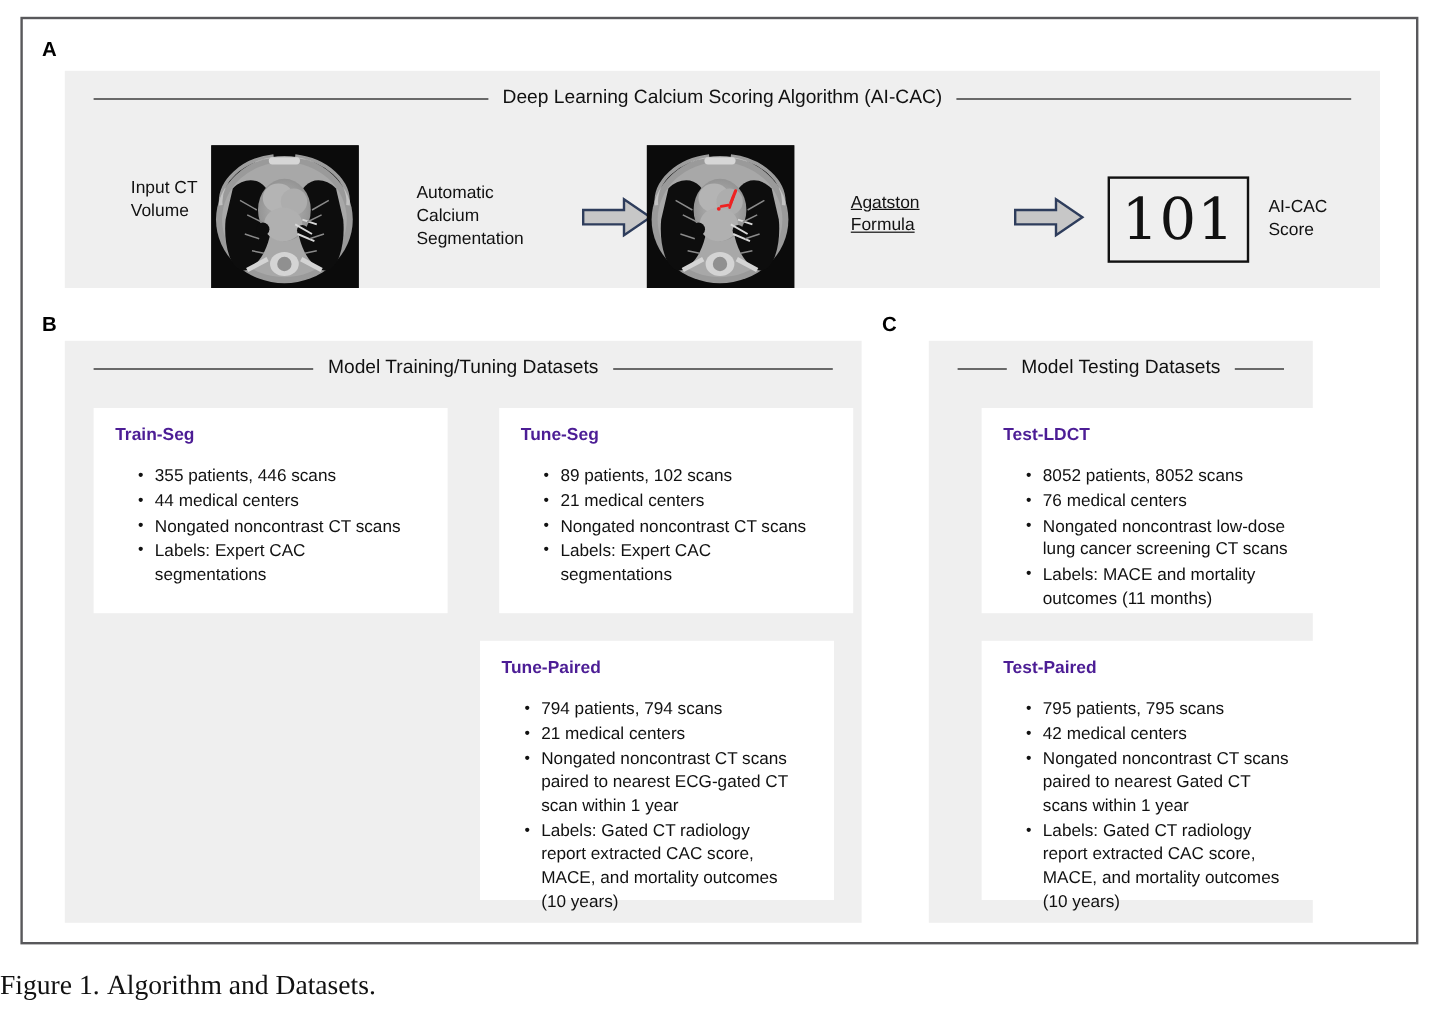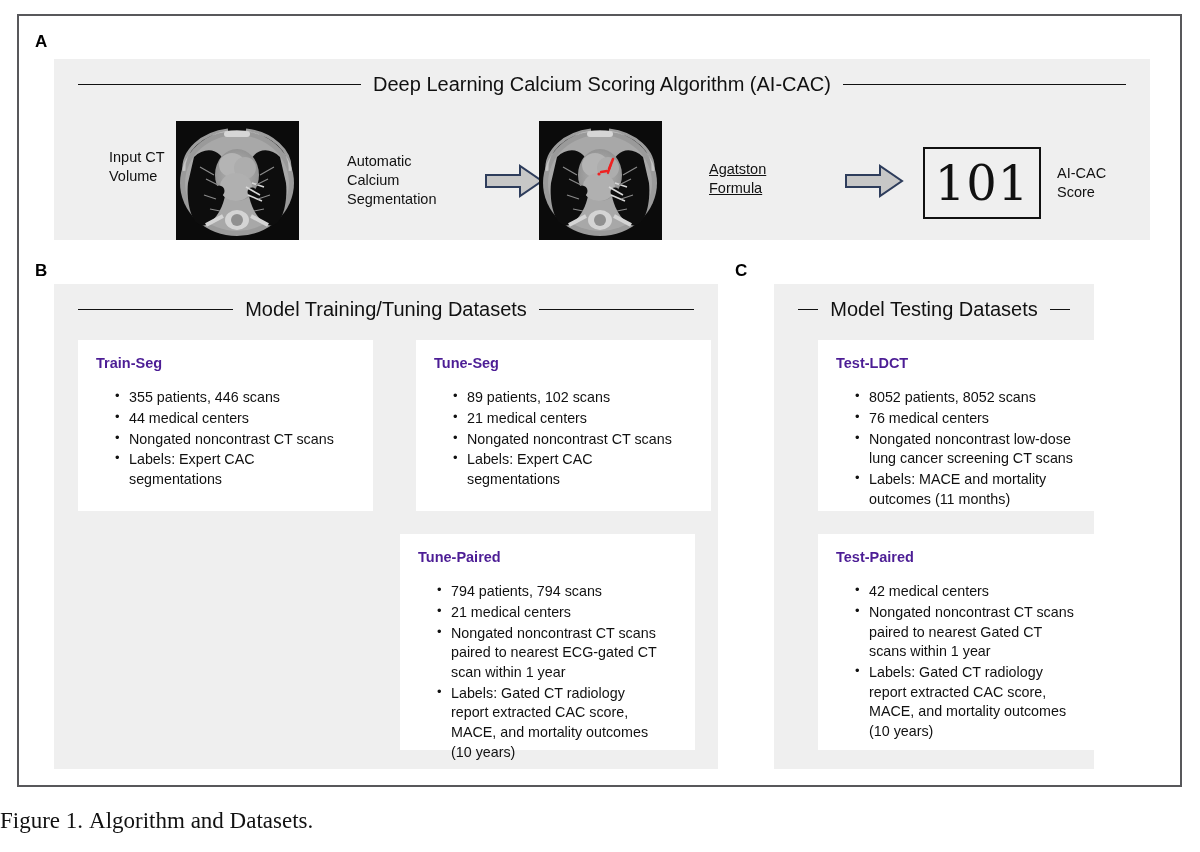--- a/index.html
+++ b/index.html
@@ -54,21 +54,21 @@
     align-items: center;
     gap: 10px;
   }
   .section-head .rule {
     flex: 1 1 auto;
     height: 0;
     border-top: 1.6px solid #111;
   }
   .section-head .section-title {
     flex: 0 0 auto;
-    font-size: 20px;
+    font-size: 16px;
     color: #111;
     white-space: nowrap;
     padding: 0 2px;
   }
 
   
   .card {
     position: absolute;
     background: #ffffff;
     box-sizing: border-box;
@@ -340,20 +340,21 @@
         <li>8052 patients, 8052 scans</li>
         <li>76 medical centers</li>
         <li>Nongated noncontrast low-dose lung cancer screening CT scans</li>
         <li>Labels: MACE and mortality outcomes (11 months)</li>
       </ul>
     </div>
 
     <div class="card" style="left:44px; top:250px; width:288px; height:216px;">
       <div class="card-title">Test-Paired</div>
       <ul>
+        <li>795 patients, 795 scans</li>
         <li>42 medical centers</li>
         <li>Nongated noncontrast CT scans paired to nearest  Gated CT  scans within 1 year</li>
         <li>Labels: Gated CT radiology report extracted CAC score, MACE, and mortality outcomes (10 years)</li>
       </ul>
     </div>
   </div>
 
 </div>
 
 <div id="caption">

